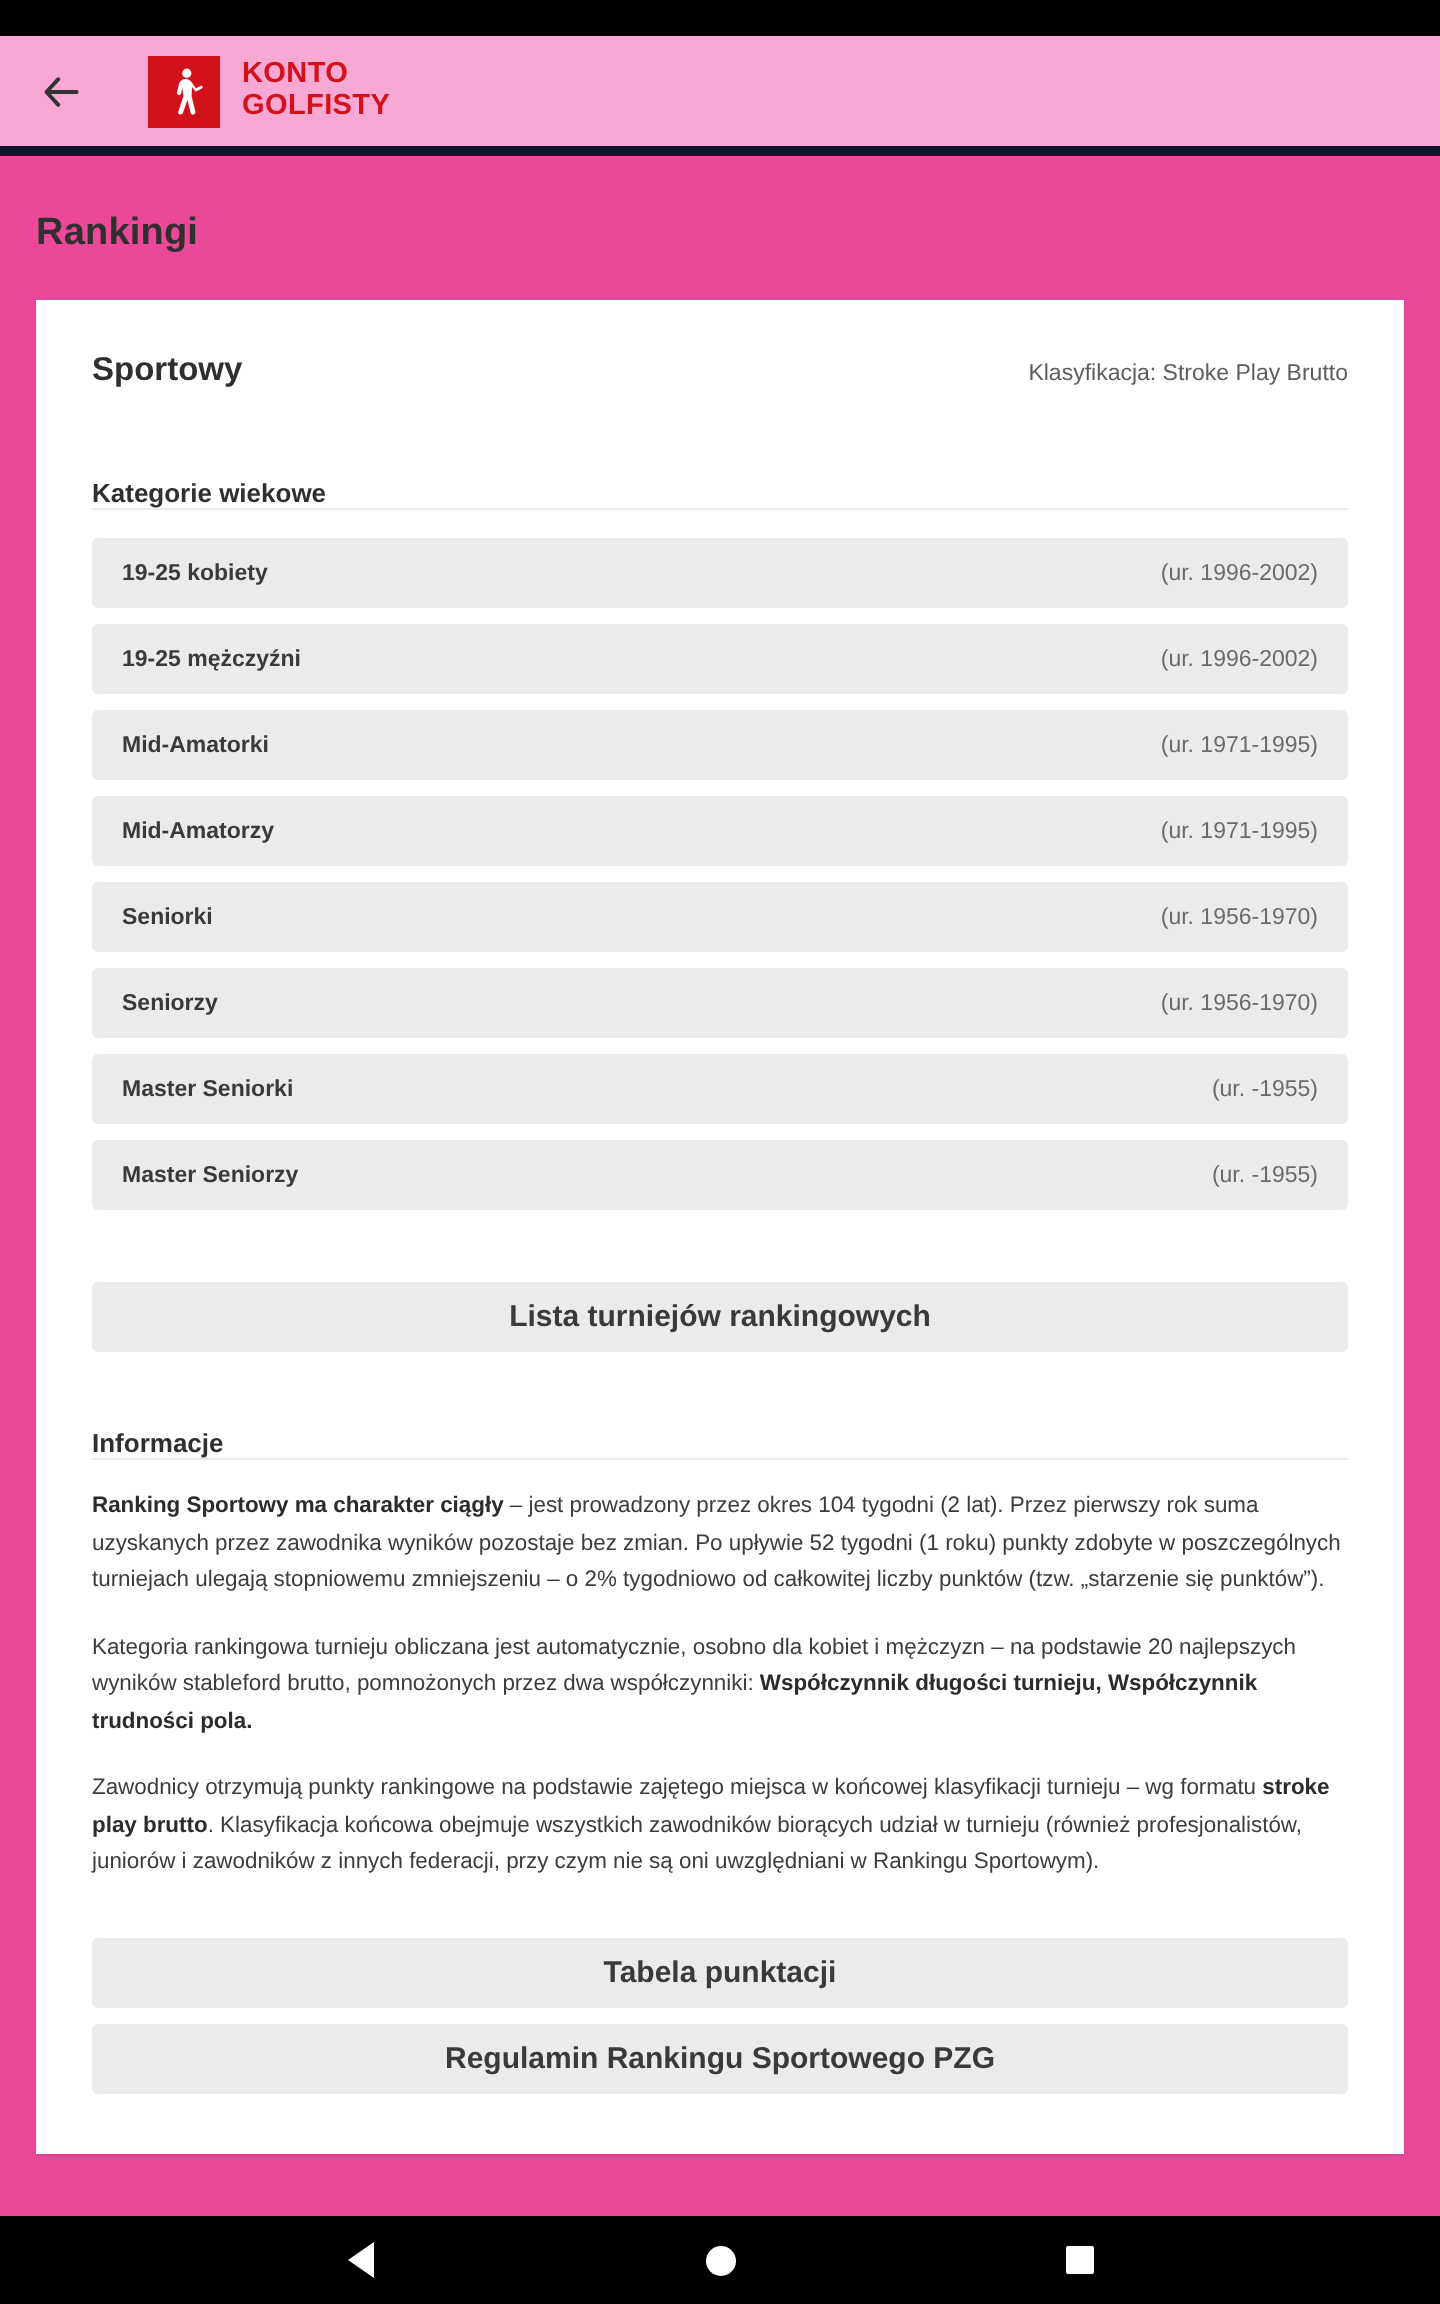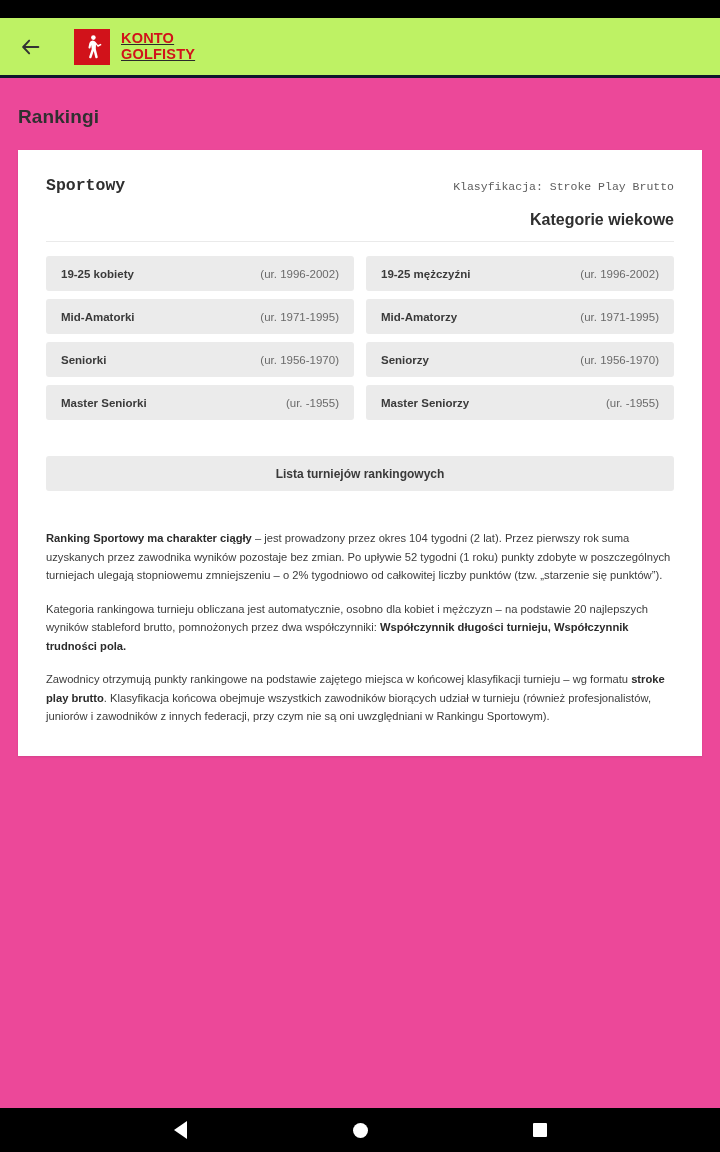--- a/index.html
+++ b/index.html
@@ -30,26 +30,25 @@
   .status-bar {
     height: 18px;
     background: #000000;
     flex: 0 0 18px;
   }
 
   
   .app-bar {
     height: 60px;
     flex: 0 0 60px;
-    background: #bef264;
+    background: #f9a8d4;
     display: flex;
     align-items: center;
     padding: 0 14px;
-    border-bottom: 3px solid #0f172a;
-    text-decoration: underline;
+    border-bottom: 5px solid #0f172a;
   }
 
   .back-button {
     width: 34px;
     height: 34px;
     display: flex;
     align-items: center;
     justify-content: center;
     cursor: pointer;
     flex: 0 0 34px;
@@ -104,49 +103,46 @@
     background: #ffffff;
     margin: 0 18px;
     padding: 26px 28px 30px 28px;
     box-shadow: 0 1px 2px rgba(0,0,0,0.10);
   }
 
   .card-head {
     display: flex;
     align-items: baseline;
     justify-content: space-between;
-    margin-bottom: 16px;
-    font-family: Liberation Mono, monospace;
+    margin-bottom: 44px;
   }
 
   .card-title {
     font-size: 16.5px;
     font-weight: bold;
     color: #2f2f2f;
   }
 
   .card-klas {
     font-size: 11.5px;
     color: #5d5d5d;
   }
 
   .section-title {
-    font-size: 16px;
+    font-size: 13px;
     font-weight: bold;
     color: #2f2f2f;
-    padding-bottom: 12px;
     border-bottom: 1px solid #eaeaea;
     margin-bottom: 14px;
-    text-align: right;
   }
 
   
   .cat-grid {
     display: grid;
-    grid-template-columns: 1fr 1fr;
+    grid-template-columns: 1fr;
     column-gap: 12px;
     row-gap: 8px;
   }
 
   .cat-item {
     background: #ebebeb;
     border-radius: 3px;
     height: 35px;
     display: flex;
     align-items: center;
@@ -167,21 +163,21 @@
   }
 
   
   .wide-btn {
     background: #ebebeb;
     border-radius: 3px;
     height: 35px;
     display: flex;
     align-items: center;
     justify-content: center;
-    font-size: 12px;
+    font-size: 15px;
     font-weight: bold;
     color: #3a3a3a;
     cursor: pointer;
     border: none;
     width: 100%;
     font-family: "Liberation Sans", sans-serif;
   }
 
   .btn-list-wrap { margin-top: 36px; }
 
@@ -314,27 +310,32 @@
             <span class="cat-name">Master Seniorzy</span>
             <span class="cat-years">(ur. -1955)</span>
           </div>
         </div>
 
       <div class="btn-list-wrap">
         <button class="wide-btn">Lista turniejów rankingowych</button>
       </div>
 
       <div class="info-section">
+        <div class="section-title">Informacje</div>
         <div id="info-paras">
             <p class="info-para"><b>Ranking Sportowy ma charakter ciągły</b><span> – jest prowadzony przez okres 104 tygodni (2 lat). Przez pierwszy rok suma uzyskanych przez zawodnika wyników pozostaje bez zmian. Po upływie 52 tygodni (1 roku) punkty zdobyte w poszczególnych turniejach ulegają stopniowemu zmniejszeniu – o 2% tygodniowo od całkowitej liczby punktów (tzw. „starzenie się punktów”).</span></p>
             <p class="info-para"><span>Kategoria rankingowa turnieju obliczana jest automatycznie, osobno dla kobiet i mężczyzn – na podstawie 20 najlepszych wyników stableford brutto, pomnożonych przez dwa współczynniki: </span><b>Współczynnik długości turnieju, Współczynnik trudności pola.</b></p>
             <p class="info-para"><span>Zawodnicy otrzymują punkty rankingowe na podstawie zajętego miejsca w końcowej klasyfikacji turnieju – wg formatu </span><b>stroke play brutto</b><span>. Klasyfikacja końcowa obejmuje wszystkich zawodników biorących udział w turnieju (również profesjonalistów, juniorów i zawodników z innych federacji, przy czym nie są oni uwzględniani w Rankingu Sportowym).</span></p>
           </div>
       </div>
 
+      <div class="bottom-btns">
+        <button class="wide-btn">Tabela punktacji</button>
+        <button class="wide-btn">Regulamin Rankingu Sportowego PZG</button>
+      </div>
 
     </div>
   </div>
 
   <div class="nav-bar">
     <div class="nav-btn">
       <div class="nav-tri"></div>
     </div>
     <div class="nav-btn">
       <div class="nav-circle"></div>

